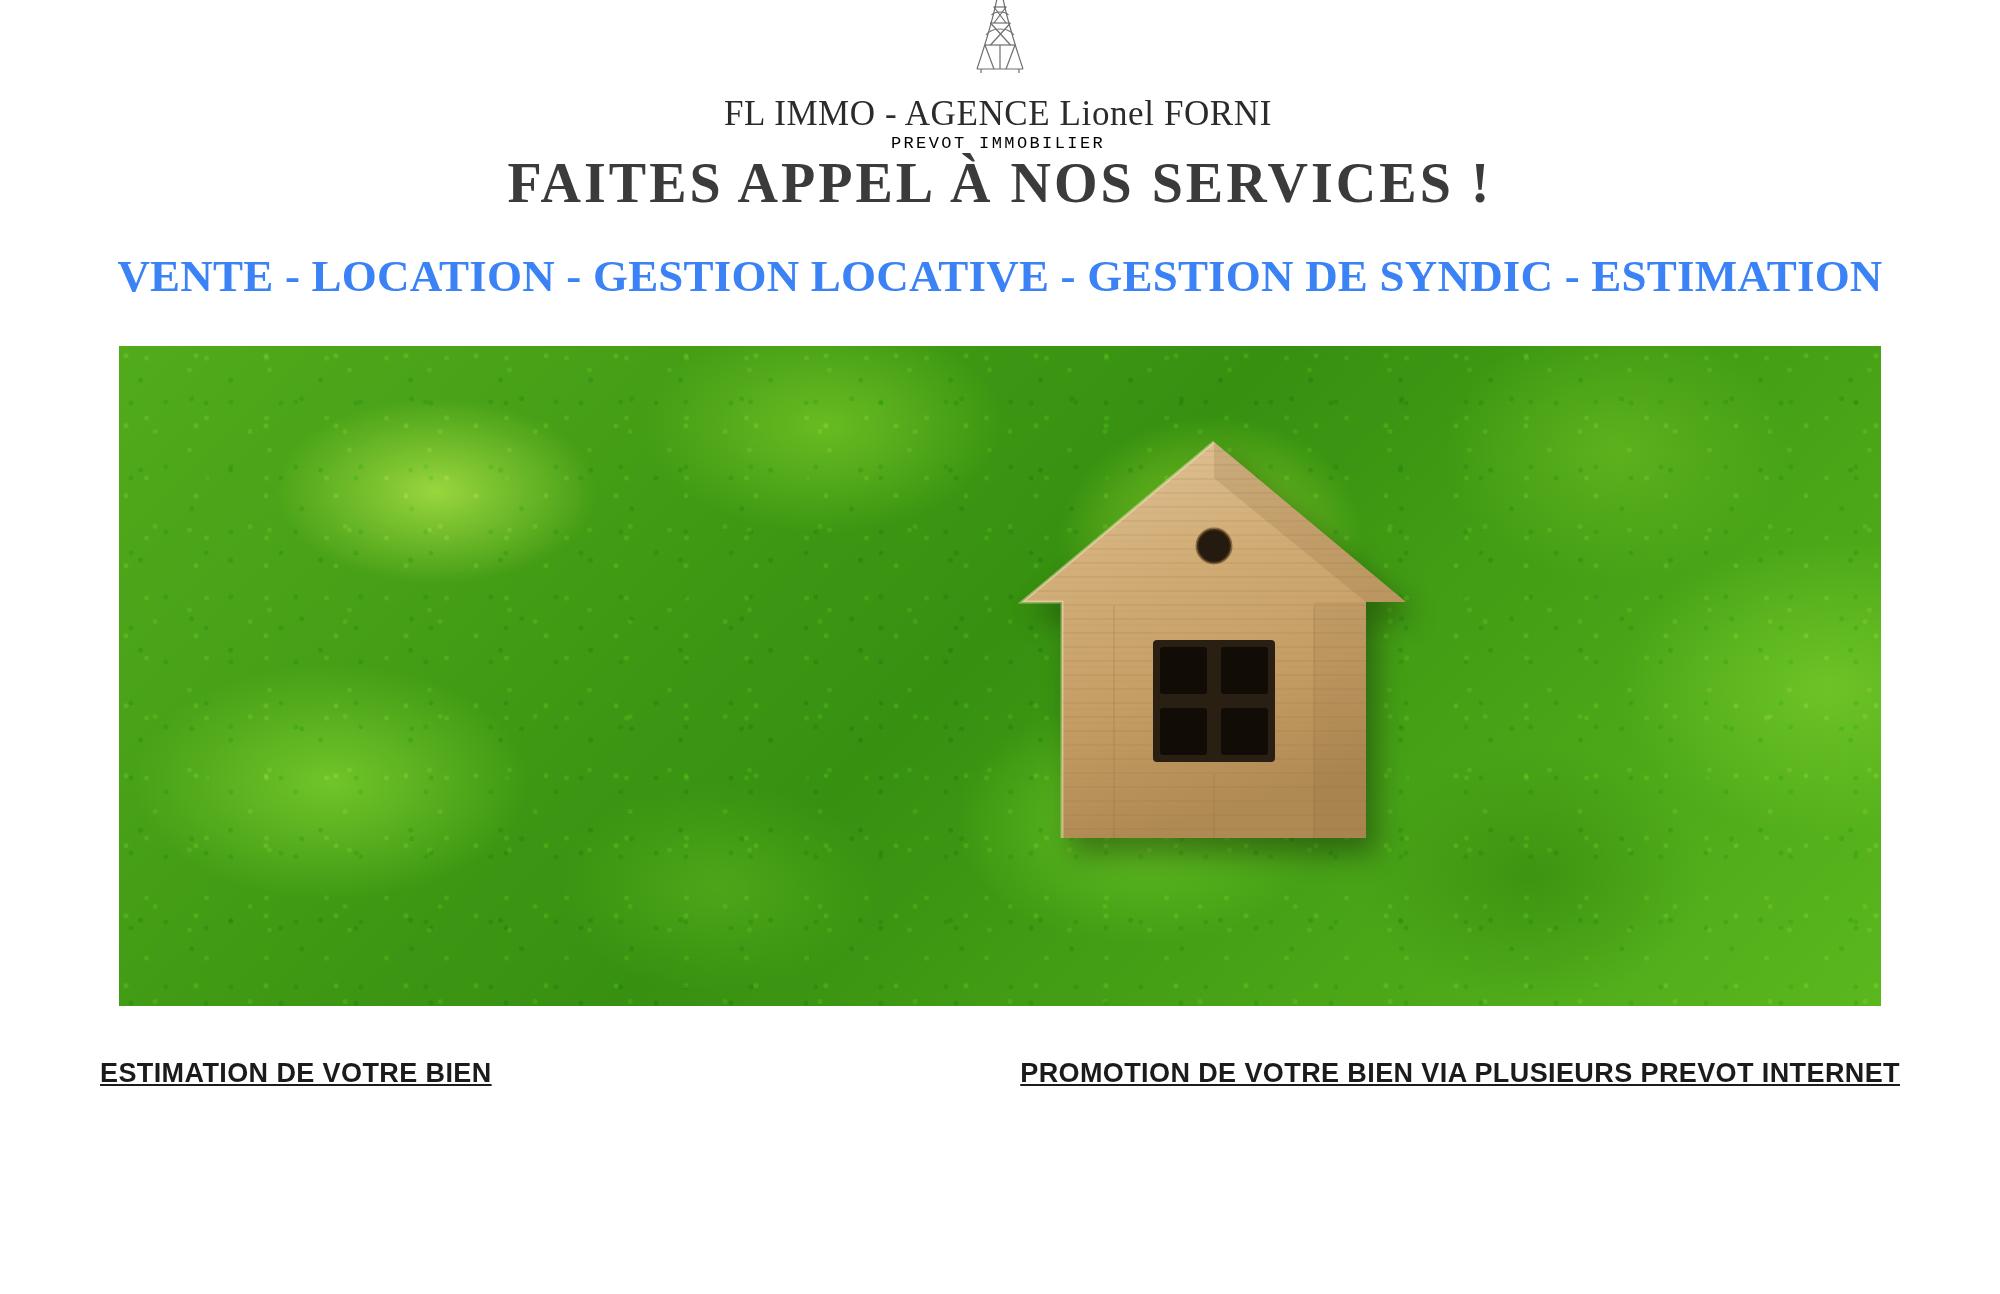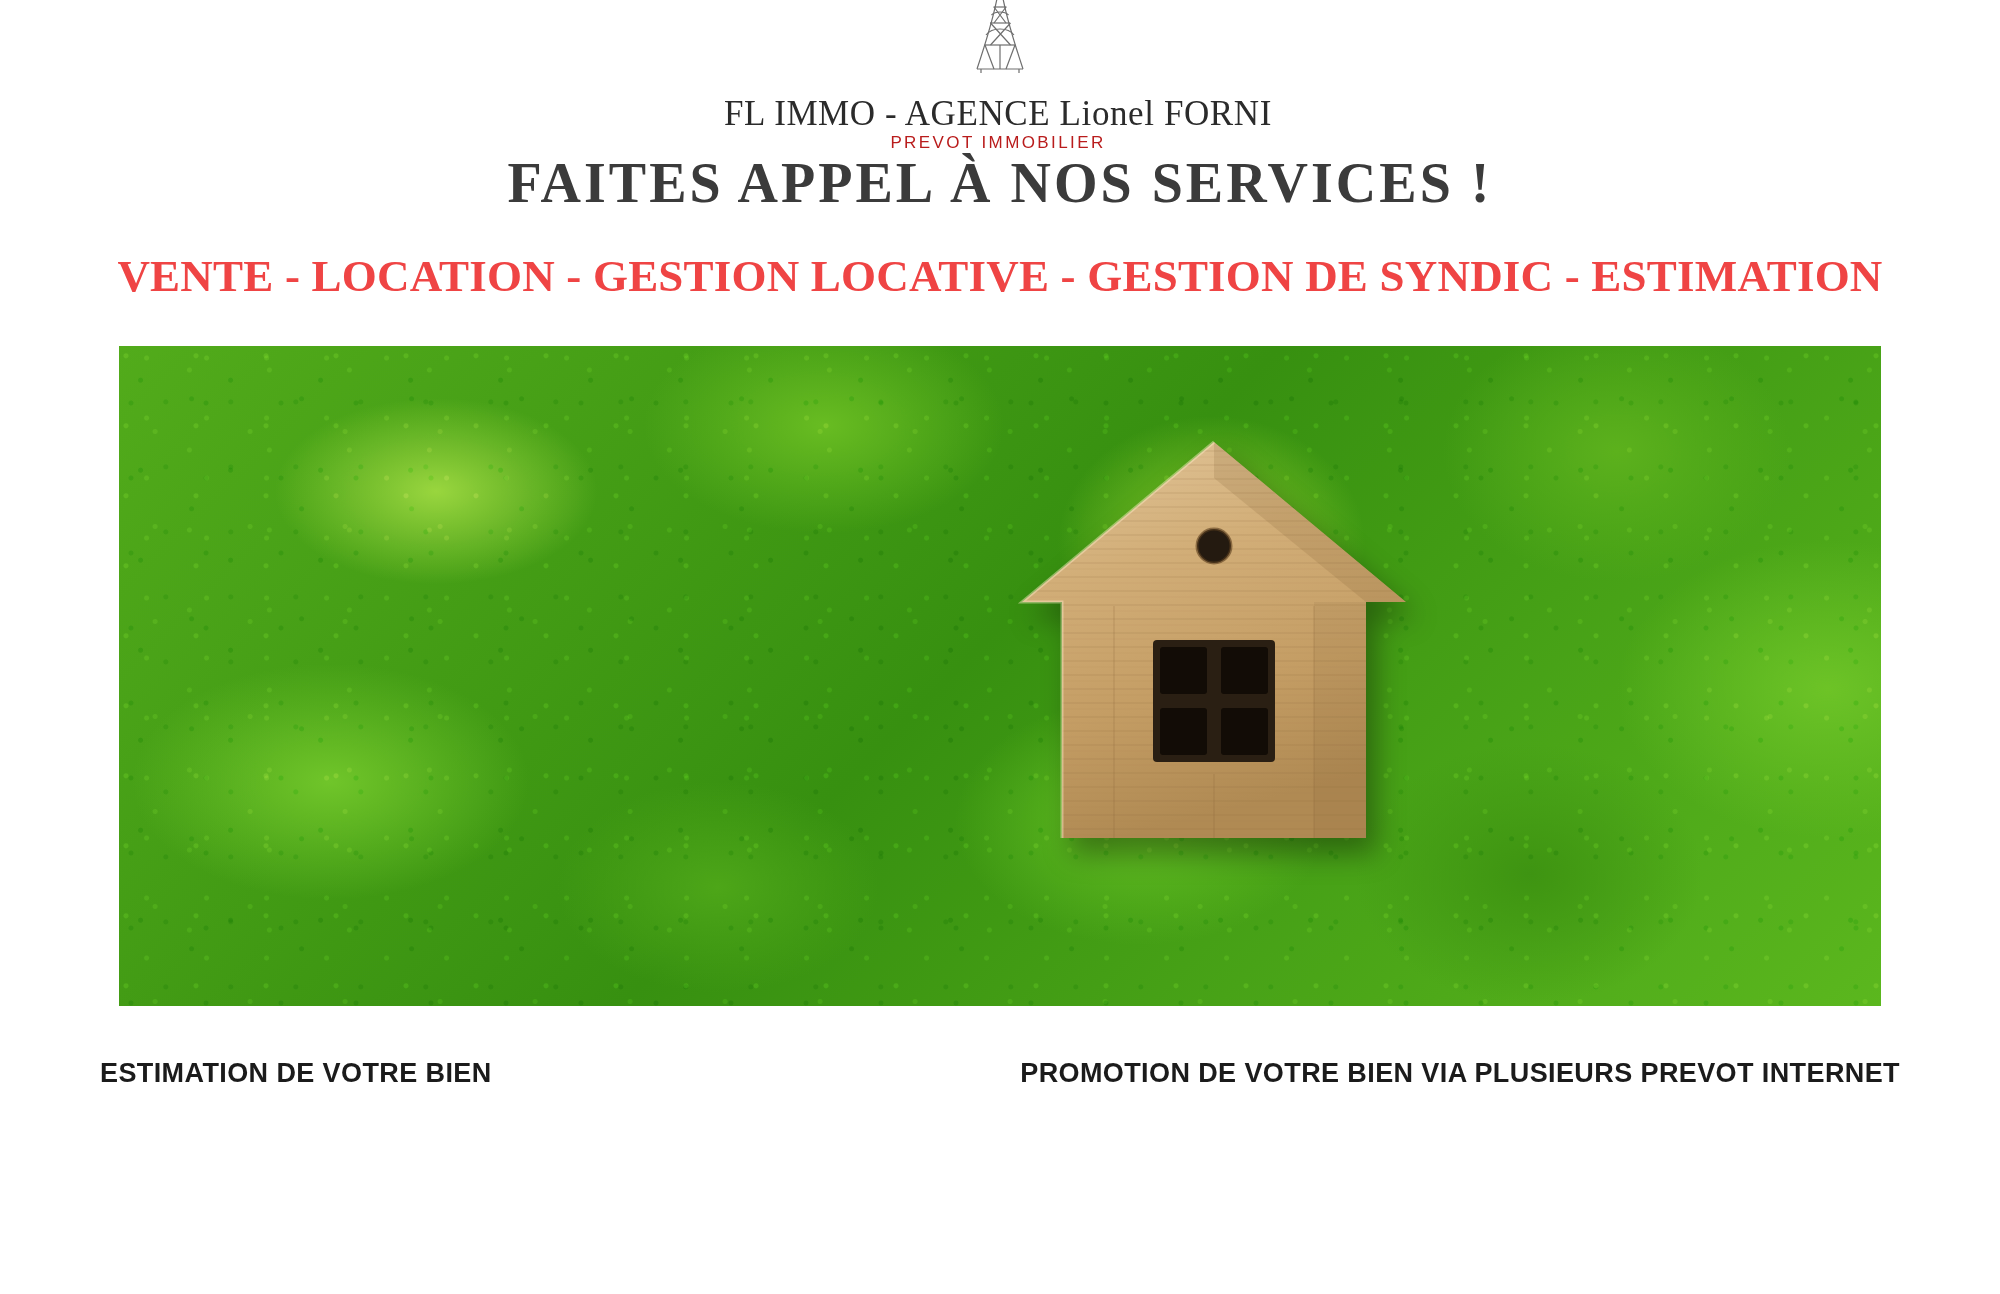--- a/index.html
+++ b/index.html
@@ -42,45 +42,45 @@
   }
   .logo-title {
     font-family: "Liberation Serif", serif;
     font-size: 35px;
     letter-spacing: 0.6px;
     color: #2b2b2b;
     white-space: nowrap;
     line-height: 1.1;
   }
   .logo-sub {
-    font-family: Liberation Sans, sans-serif;
+    font-family: Liberation Mono, monospace;
     font-size: 17px;
     letter-spacing: 2.4px;
-    color: #b91c1c;
+    color: #000000;
     margin-top: 0;
     white-space: nowrap;
   }
 
   
   .headline {
     text-align: center;
     font-family: Liberation Serif, serif;
     font-size: 56px;
     letter-spacing: 3px;
     color: #3b3b3b;
     margin-top: 46px;
     line-height: 1.05;
     white-space: nowrap;
   }
   .subheadline {
     text-align: center;
     font-family: "Liberation Serif", serif;
     font-size: 45px;
     letter-spacing: 0.2px;
-    color: #ef4444;
+    color: #3b82f6;
     margin-top: 36px;
     white-space: nowrap;
   }
 
   
   .hero-wrap {
     margin: 44px auto 0 auto;
     width: 1762px;
     height: 660px;
     position: relative;
@@ -133,20 +133,21 @@
   
   .services {
     display: flex;
     justify-content: space-between;
     margin: 52px 100px 0 100px;
   }
   .services-col {
     display: flex;
     flex-direction: column;
     gap: 42px;
+    text-decoration: underline;
   }
   .services-col.right {
     align-items: flex-end;
     text-align: right;
   }
   .service-item {
     font-family: "Liberation Sans", sans-serif;
     font-weight: bold;
     font-size: 27px;
     letter-spacing: 0.4px;

